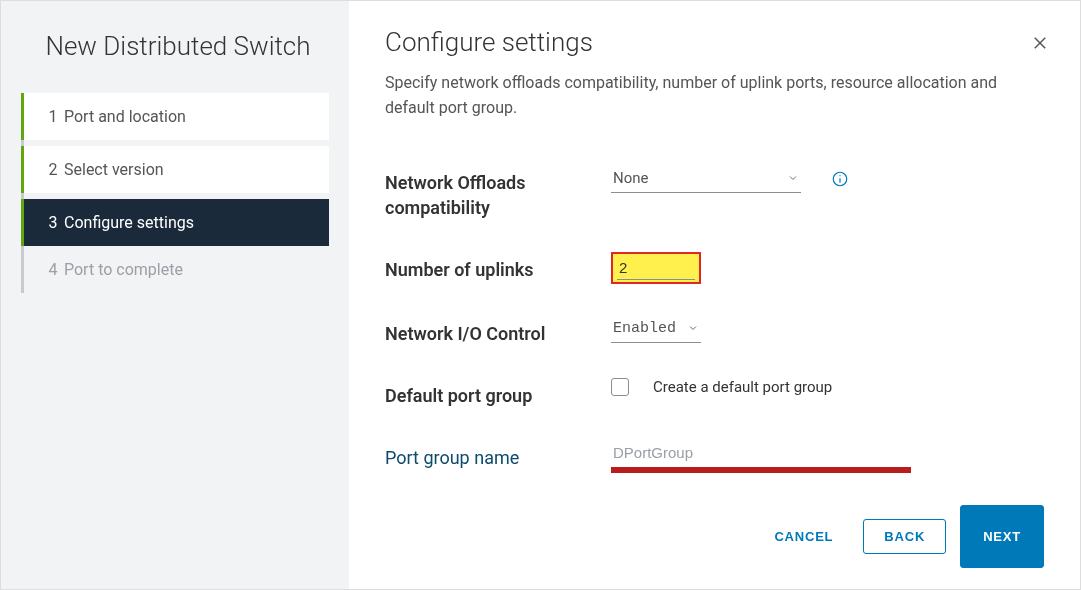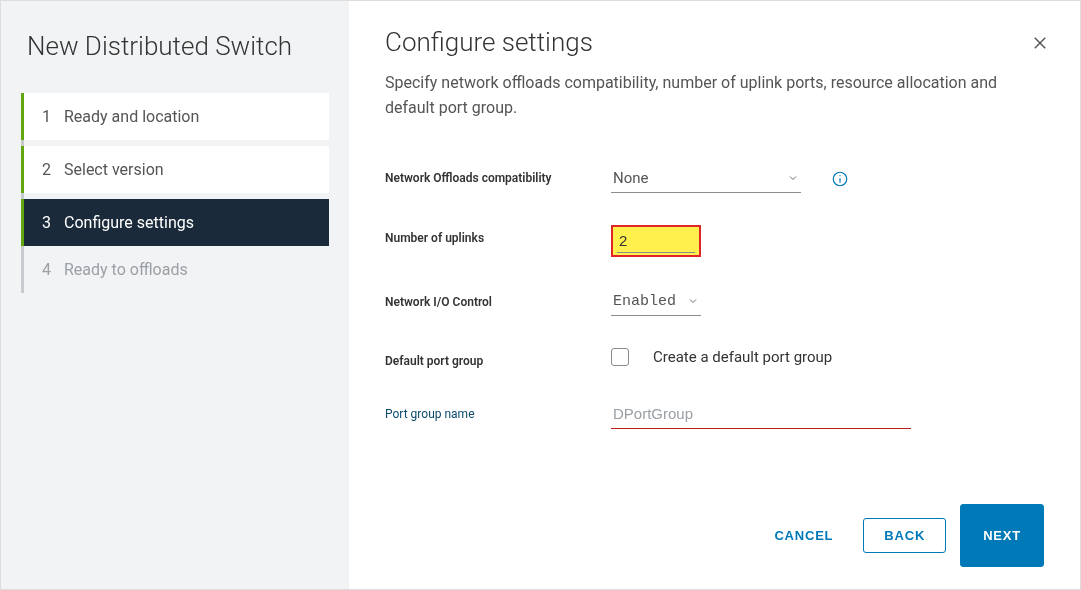--- a/index.html
+++ b/index.html
@@ -14,20 +14,21 @@
       display: flex;
       width: 1081px;
       height: 590px;
       border: 1px solid #ddd;
     }
     .sidebar {
       width: 348px;
       background: #f2f3f4;
       padding: 30px 20px 20px 20px;
       flex-shrink: 0;
+      text-align: center;
     }
     .sidebar-title {
       font-size: 26px;
       font-weight: 300;
       color: #333;
       margin-bottom: 32px;
       padding-left: 6px;
     }
     .steps {
       border-left: 3px solid #c7cbcf;
@@ -92,21 +93,21 @@
       line-height: 1.55;
       margin-bottom: 44px;
     }
     .form-row {
       display: flex;
       align-items: flex-start;
       margin-bottom: 32px;
     }
     .form-label {
       width: 226px;
-      font-size: 12px;
+      font-size: 18px;
       font-weight: 600;
       color: #333;
       padding-top: 5px;
       flex-shrink: 0;
       line-height: 1.4;
     }
     .form-control {
       display: flex;
       align-items: center;
       gap: 14px;
@@ -159,21 +160,21 @@
       margin-right: 10px;
       cursor: pointer;
       flex-shrink: 0;
     }
     .checkbox-label {
       font-size: 15px;
       color: #333;
     }
     .text-input {
       border: none;
-      border-bottom: 1px solid #b91c1c;
+      border-bottom: 6px solid #b91c1c;
       background: transparent;
       outline: none;
       width: 300px;
       font-size: 15px;
       padding: 4px 2px 6px 2px;
       color: #6d28d9;
     }
     .text-input::placeholder { color: #9aa0a6; }
     .footer {
       margin-top: auto;
@@ -220,33 +221,33 @@
 </head>
 <body>
 
 <div class="dialog">
 
   <div class="sidebar">
     <div class="sidebar-title">New Distributed Switch</div>
     <div class="steps">
       <div class="step completed">
         <span class="num">1</span>
-        <span>Ready and location</span>
+        <span>Port and location</span>
       </div>
       <div class="step completed">
         <span class="num">2</span>
         <span>Select version</span>
       </div>
       <div class="step active">
         <span class="num">3</span>
         <span>Configure settings</span>
       </div>
       <div class="step pending">
         <span class="num">4</span>
-        <span>Ready to offloads</span>
+        <span>Port to complete</span>
       </div>
     </div>
   </div>
 
   <div class="main">
     <div class="close-btn">
       <span>
         <svg viewBox="0 0 24 24" fill="none" stroke="currentColor" stroke-width="2">
             <line x1="5" y1="5" x2="19" y2="19"></line>
             <line x1="19" y1="5" x2="5" y2="19"></line>

